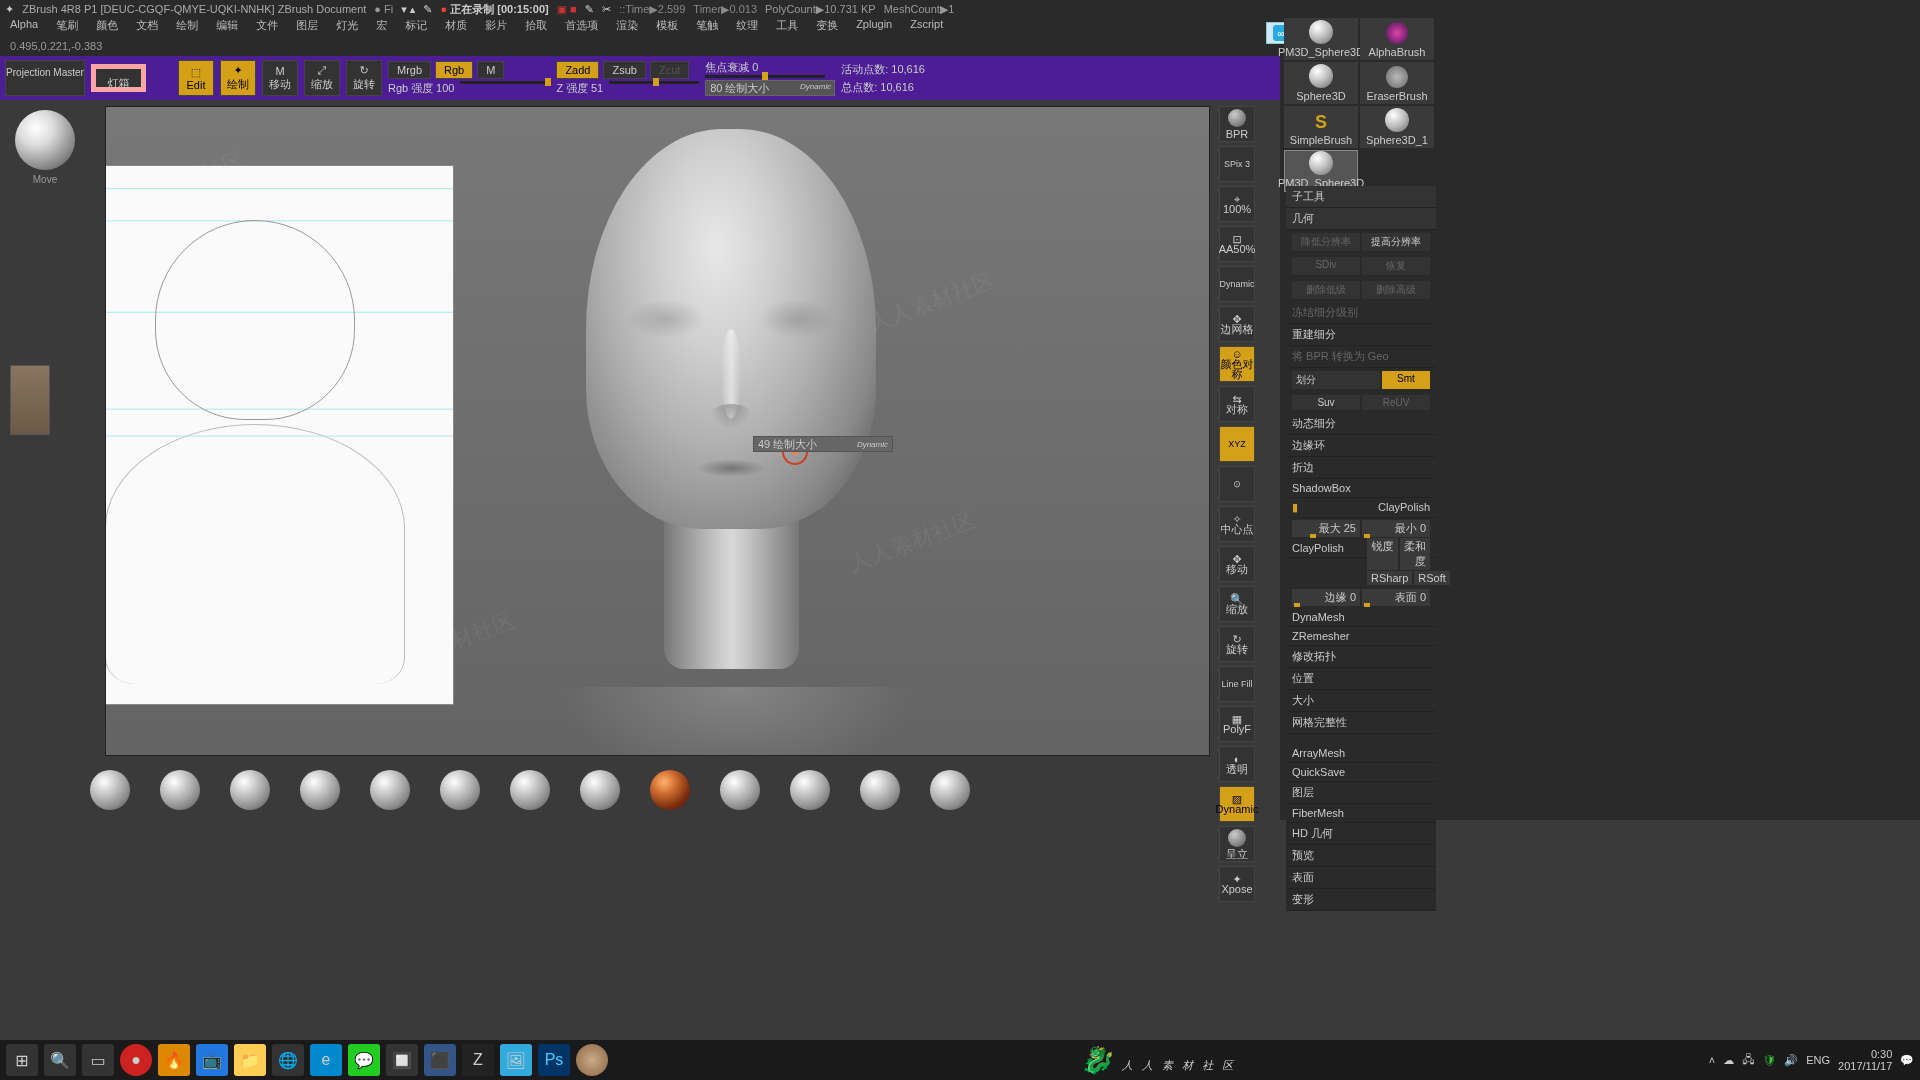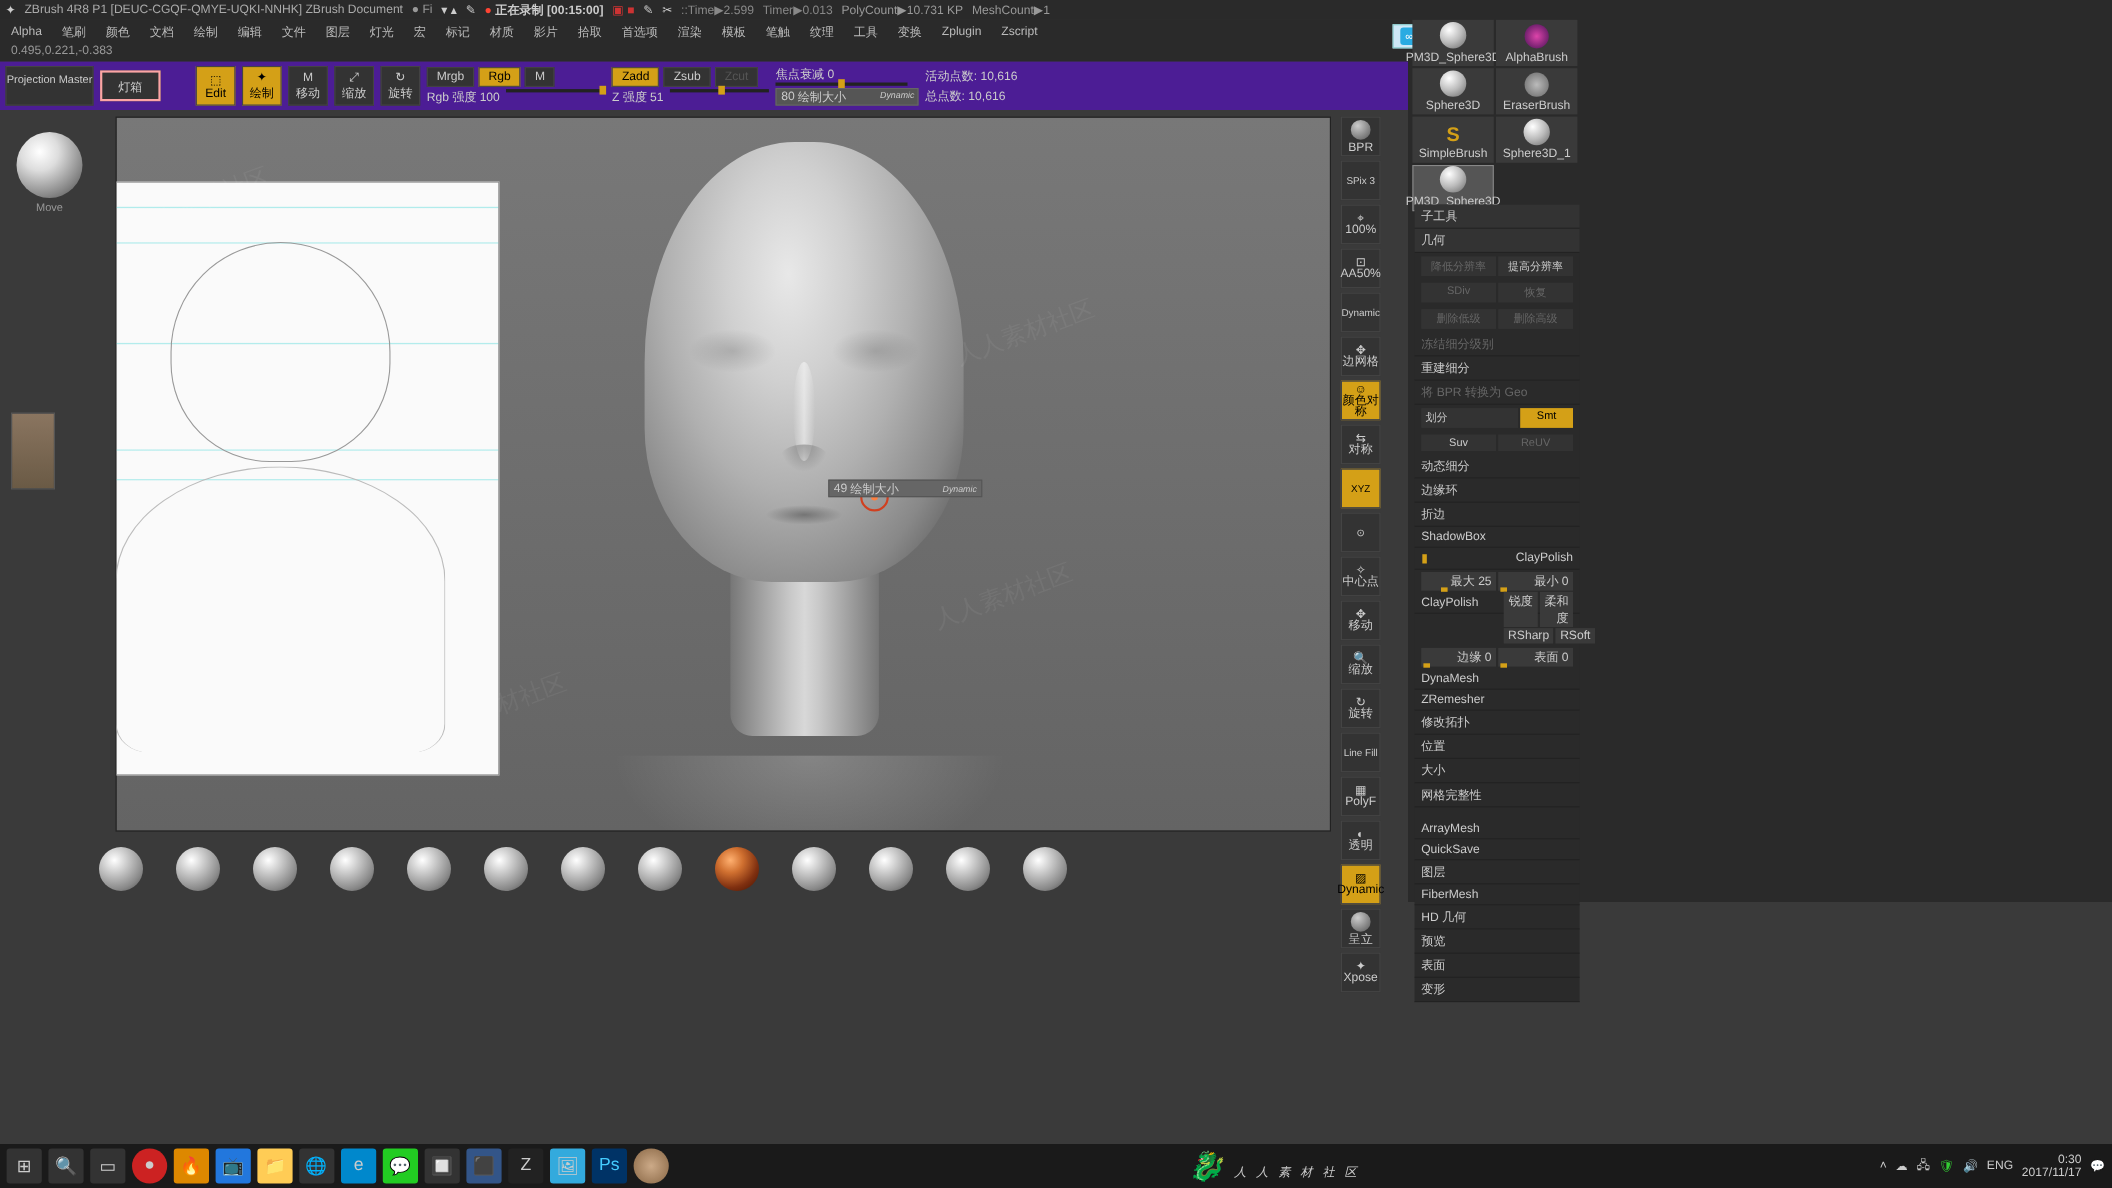--- a/index.html
+++ b/index.html
@@ -8,44 +8,44 @@
 .titlebar { background: #2a2a2a; height: 18px; display: flex; align-items: center; padding: 0 5px; gap: 8px; }
 .titlebar .t-left { flex: 0 0 auto; color: #aaa; }
 .titlebar .dot { color: #999; }
 .titlebar .rec { color: #f43; font-weight: bold; }
 .titlebar .timer-box { color: #888; }
 .titlebar .poly { color: #999; }
 .titlebar .quicksave { color: #aaa; margin-left: auto; }
 .titlebar .menu-btn { background: #d4a017; color: #000; padding: 1px 6px; }
 .titlebar .slider-t { color: #999; }
 
-.menubar { background: #2a2a2a; height: 22px; display: flex; align-items: center; padding: 0 10px; gap: 18px; }
+.menubar { background: #2a2a2a; height: 22px; display: flex; align-items: flex-start; padding: 0 10px; gap: 18px; }
 .menubar span { color: #bbb; cursor: pointer; }
 
 .coord-bar { background: #2a2a2a; height: 16px; padding: 0 10px; color: #999; }
 
 .toolbar-row { background: #4c1d95; height: 44px; display: flex; align-items: center; padding: 0 5px; gap: 6px; }
 .proj-master { width: 80px; height: 36px; background: #333; border: 1px solid #444; text-align: center; font-size: 10px; line-height: 13px; padding-top: 5px;}
-.lightbox { width: 55px; height: 28px; background: #333; border: 2px solid #fca5a5; text-align: center; line-height: 28px; }
+.lightbox { width: 55px; height: 28px; background: #333; border: 5px solid #fca5a5; text-align: center; line-height: 28px; }
 .mode-btn { width: 36px; height: 36px; background: #333; border: 1px solid #444; display: flex; flex-direction: column; align-items: center; justify-content: center; font-size: 10px; }
 .mode-btn.active { background: #d4a017; color: #000; }
 .mode-btn.active * { color: #000; }
 .rgb-group { display: flex; gap: 4px; align-items: center; }
 .rgb-btn { padding: 2px 8px; background: #333; border: 1px solid #444; }
 .rgb-btn.active { background: #d4a017; color: #000; }
 .slider-wrap { display: flex; flex-direction: column; gap: 2px; }
 .slider-label { font-size: 10px; color: #999; }
 .slider-track { width: 90px; height: 3px; background: #222; position: relative; }
 .slider-thumb { width: 6px; height: 8px; background: #d4a017; position: absolute; top: -3px; }
 .focal-group { display: flex; flex-direction: column; font-size: 10px; color: #999; }
 .draw-size-box { width: 130px; height: 16px; background: #555; border: 1px solid #666; position: relative; font-size: 10px; padding: 0 4px; display: flex; align-items: center; }
 .draw-size-box .dyn { position: absolute; right: 3px; top: 1px; font-size: 8px; font-style: italic; }
 .pts-group { display: flex; flex-direction: column; font-size: 10px; color: #999; gap: 3px; }
 
-.left-strip { position: absolute; left: 10px; top: 116px; width: 70px; }
+.left-strip { position: absolute; left: 10px; top: 106px; width: 70px; }
 .mat-sphere { width: 60px; height: 60px; border-radius: 50%; background: radial-gradient(circle at 35% 30%, #fff, #ddd 30%, #888 70%, #444); margin: 4px auto; }
 .mat-label { text-align: center; font-size: 10px; color: #999; }
 .ref-photo { width: 40px; margin-top: 180px; }
 .ref-photo-img { width: 40px; height: 70px; background: linear-gradient(#8a7560, #6a5a45); border: 1px solid #555; }
 
 .canvas-area { position: absolute; left: 105px; top: 106px; width: 1105px; height: 650px; background: linear-gradient(180deg, #787878 0%, #6e6e6e 50%, #646464 100%); border: 1px solid #222; overflow: hidden; }
 
 .ref-sketch { position: absolute; left: -50px; top: 58px; width: 398px; height: 540px; background: #fafafa; border: 1px solid #888; }
 .ref-sketch::before { content: ""; position: absolute; inset: 0; background:
   linear-gradient(transparent 4%, rgba(0,200,200,.3) 4.2%, transparent 4.4%),

